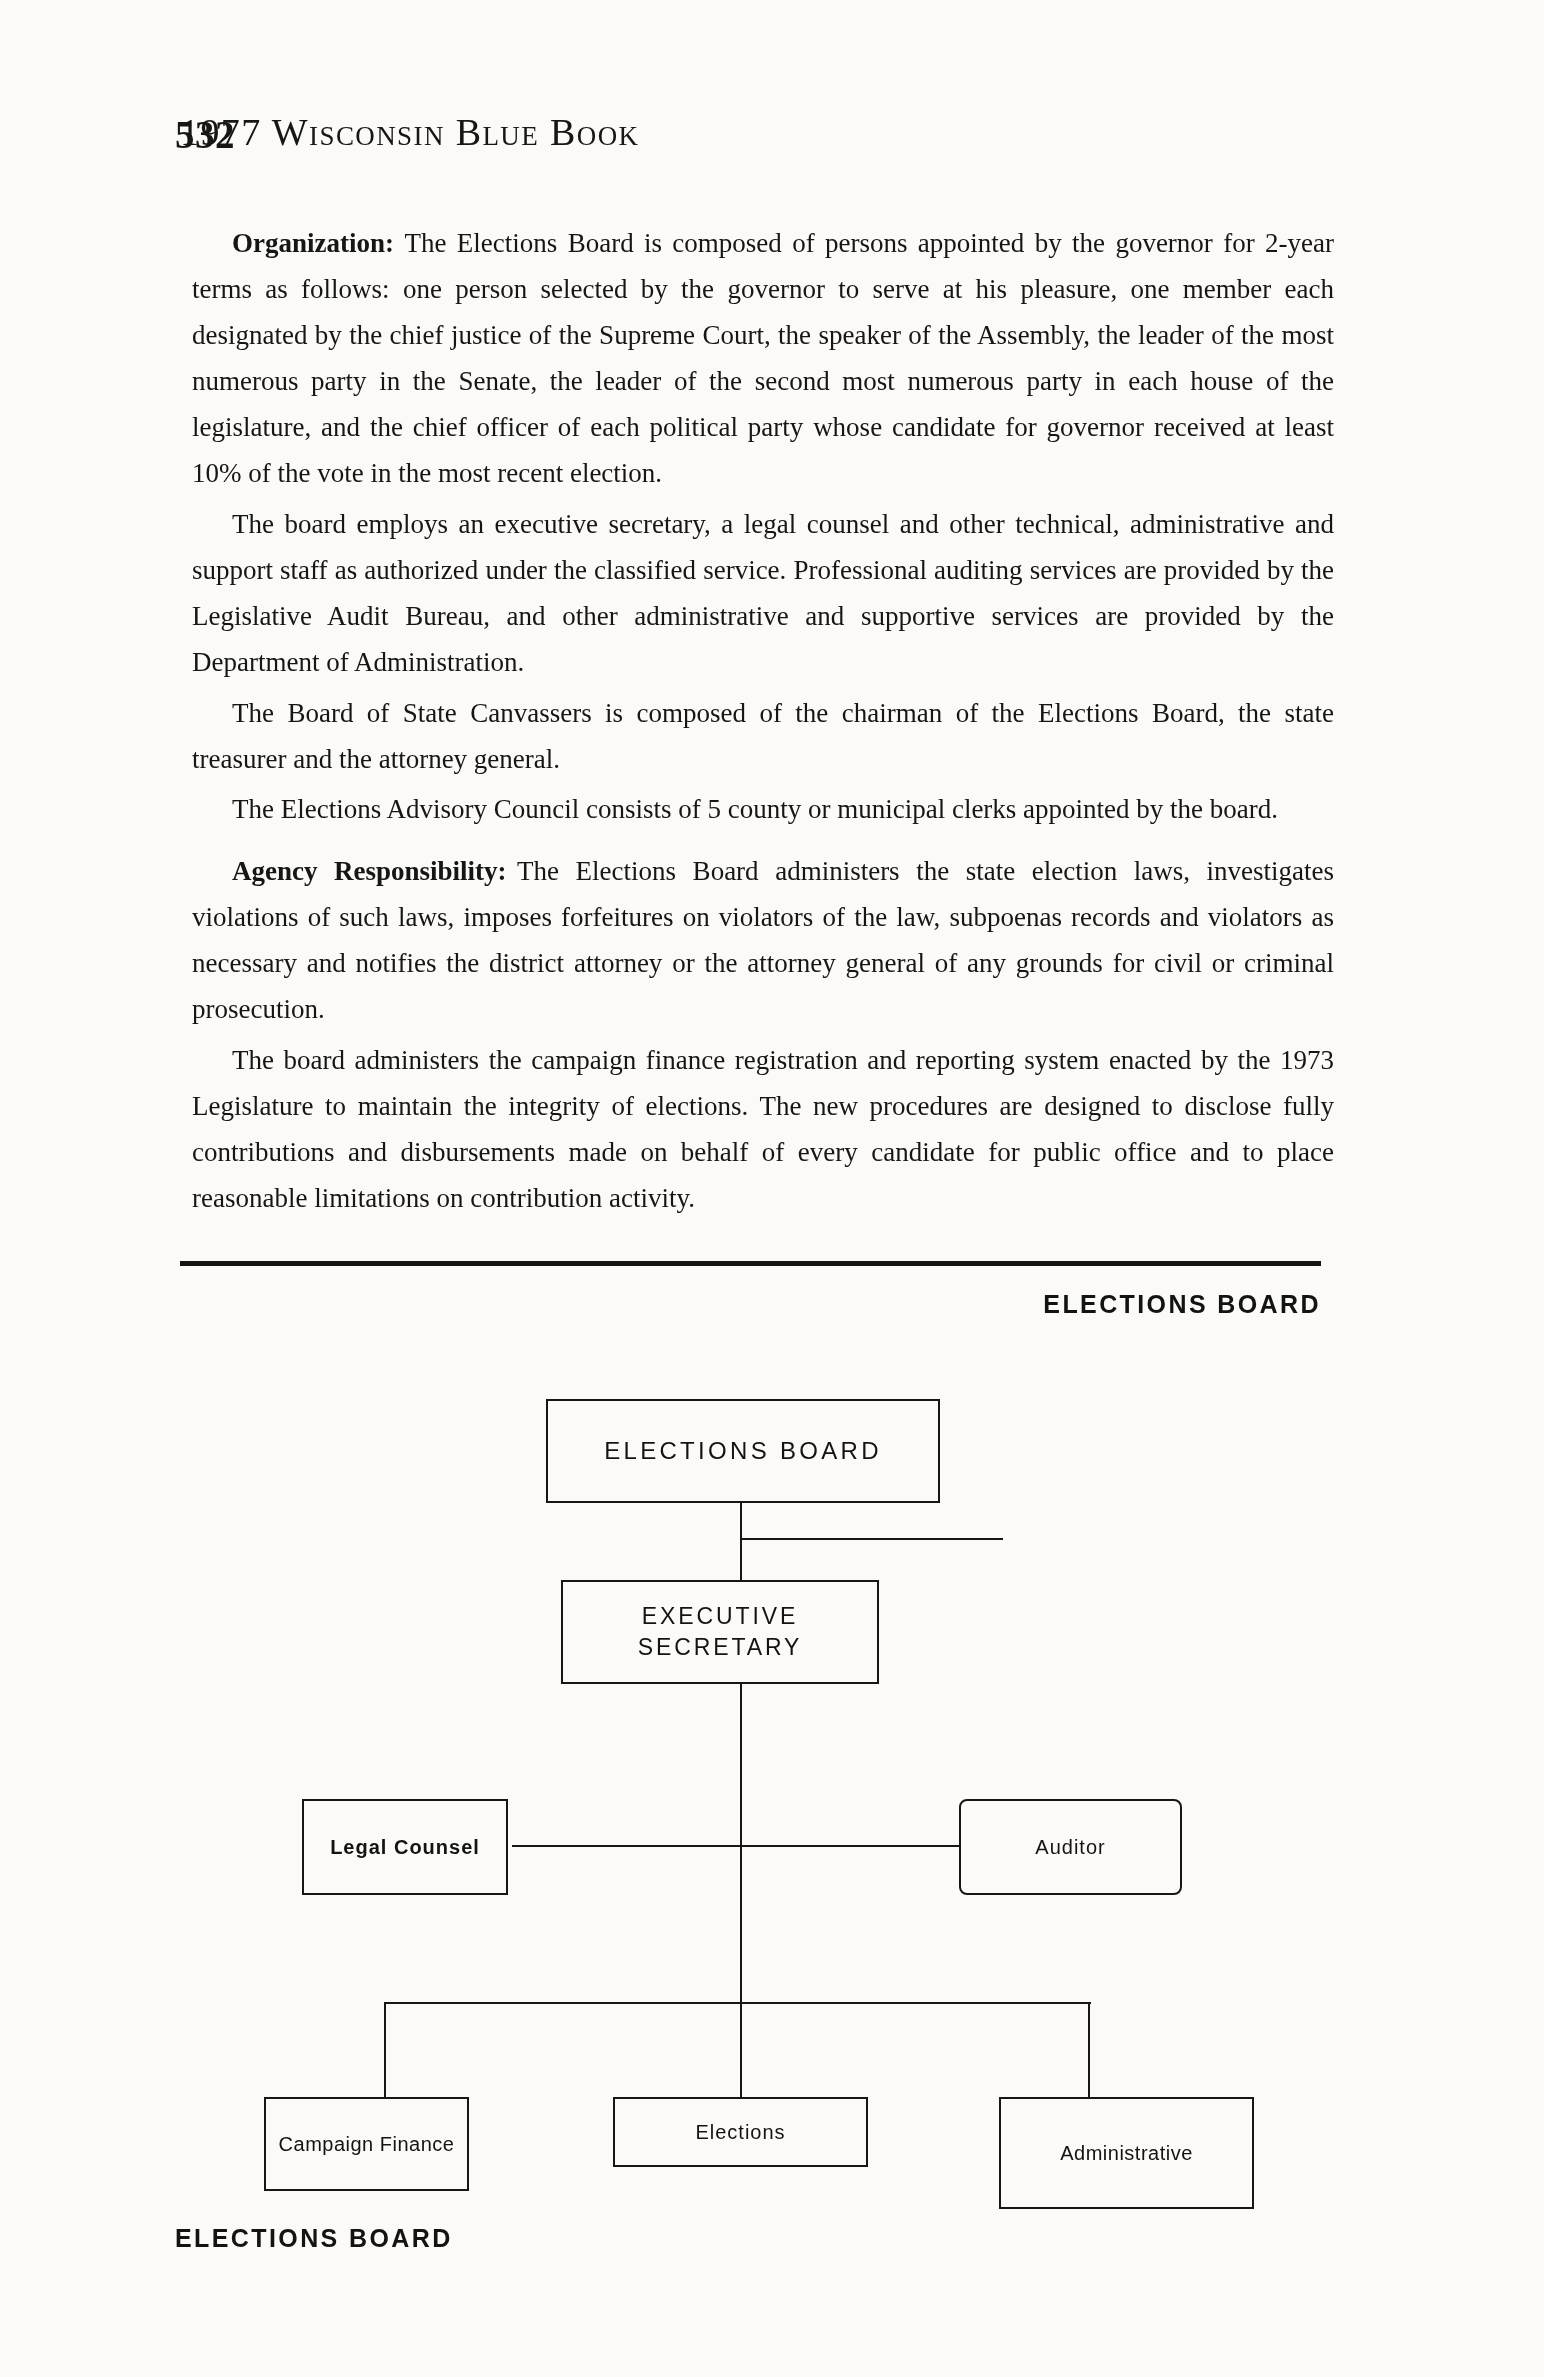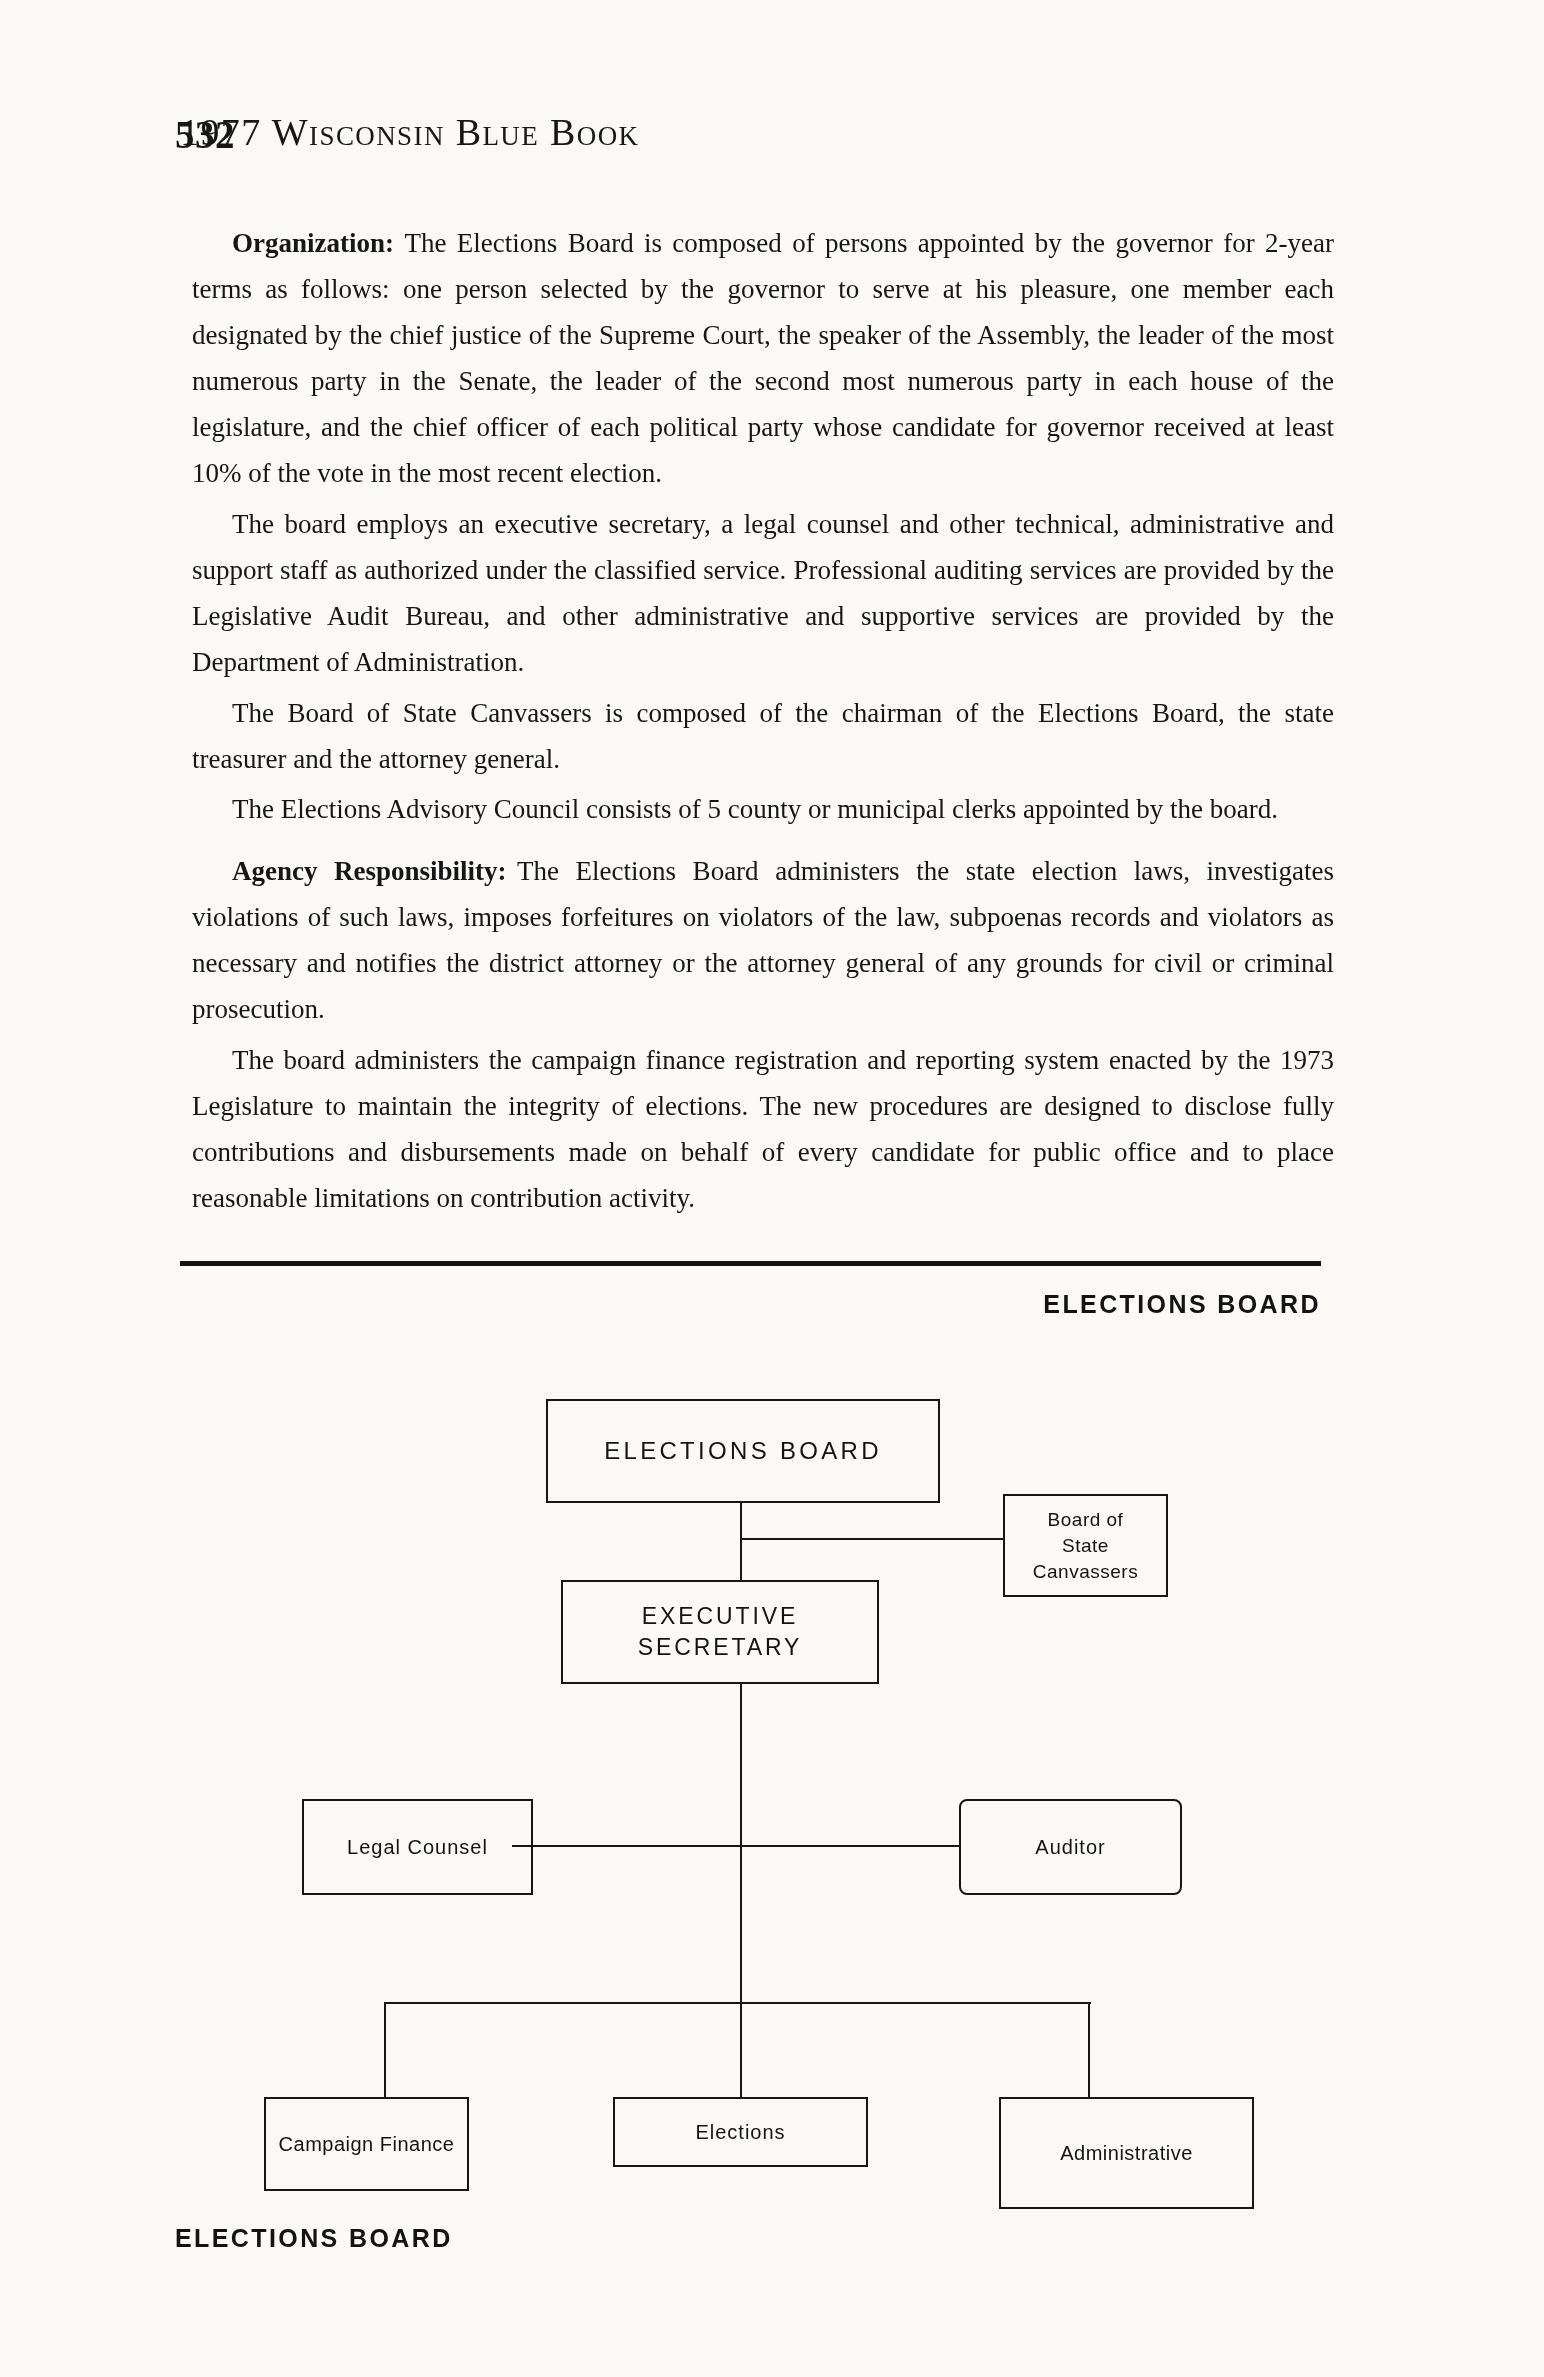--- a/index.html
+++ b/index.html
@@ -118,22 +118,22 @@
   }
   .node-canvassers {
     left: 1003px; top: 1494px; width: 165px; height: 103px;
     font-size: 19px; line-height: 26px; letter-spacing: 0.5px;
   }
   .node-exec-secretary {
     left: 561px; top: 1580px; width: 318px; height: 104px;
     font-size: 23px; line-height: 31px; letter-spacing: 2.9px;
   }
   .node-legal-counsel {
-    left: 302px; top: 1799px; width: 231px; height: 96px;
-    font-size: 20px; letter-spacing: 1px;
+    left: 302px; top: 1799px; width: 206px; height: 96px;
+    font-size: 20px; letter-spacing: 1px; font-weight: bold;
   }
   .node-auditor {
     left: 959px; top: 1799px; width: 223px; height: 96px;
     font-size: 20px; letter-spacing: 1px; border-radius: 8px;
   }
   .node-campaign-finance {
     left: 264px; top: 2097px; width: 205px; height: 94px;
     font-size: 20px; letter-spacing: 0.5px;
   }
   .node-elections {
@@ -189,23 +189,20 @@
   <div class="line v-board-to-sec"></div>
   <div class="line h-to-canvassers"></div>
   <div class="line v-sec-down"></div>
   <div class="line h-counsel-auditor"></div>
   <div class="line h-bottom-span"></div>
   <div class="line v-drop-campaign"></div>
   <div class="line v-drop-admin"></div>
 
   <div class="node node-elections-board">ELECTIONS BOARD</div>
 
-  <div class="node node-canvassers">Board of
-State
-Canvassers</div>
 
   <div class="node node-exec-secretary">EXECUTIVE
 SECRETARY</div>
 
   <div class="node node-legal-counsel">Legal Counsel</div>
 
   <div class="node node-auditor">Auditor</div>
 
   <div class="node node-campaign-finance">Campaign Finance</div>
 

